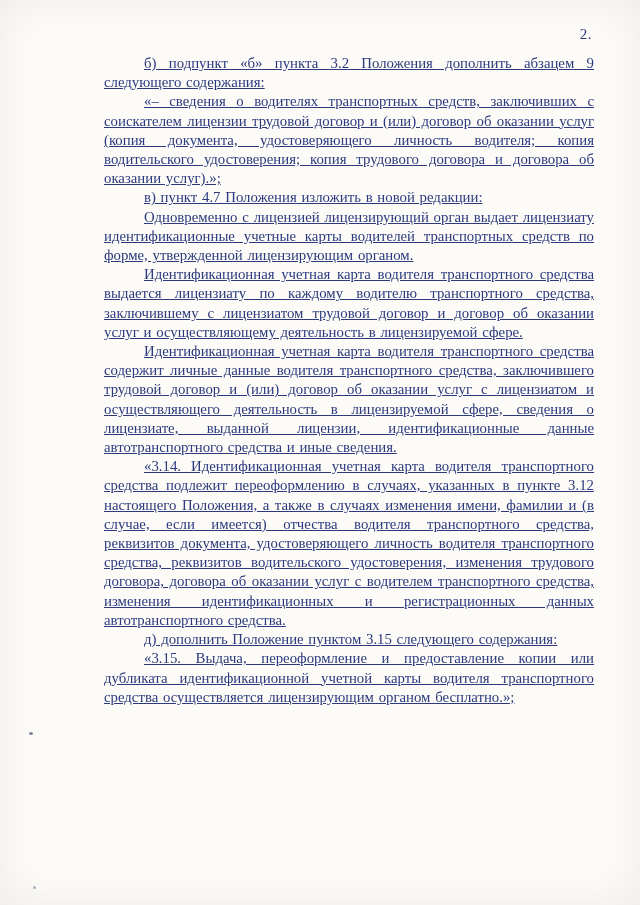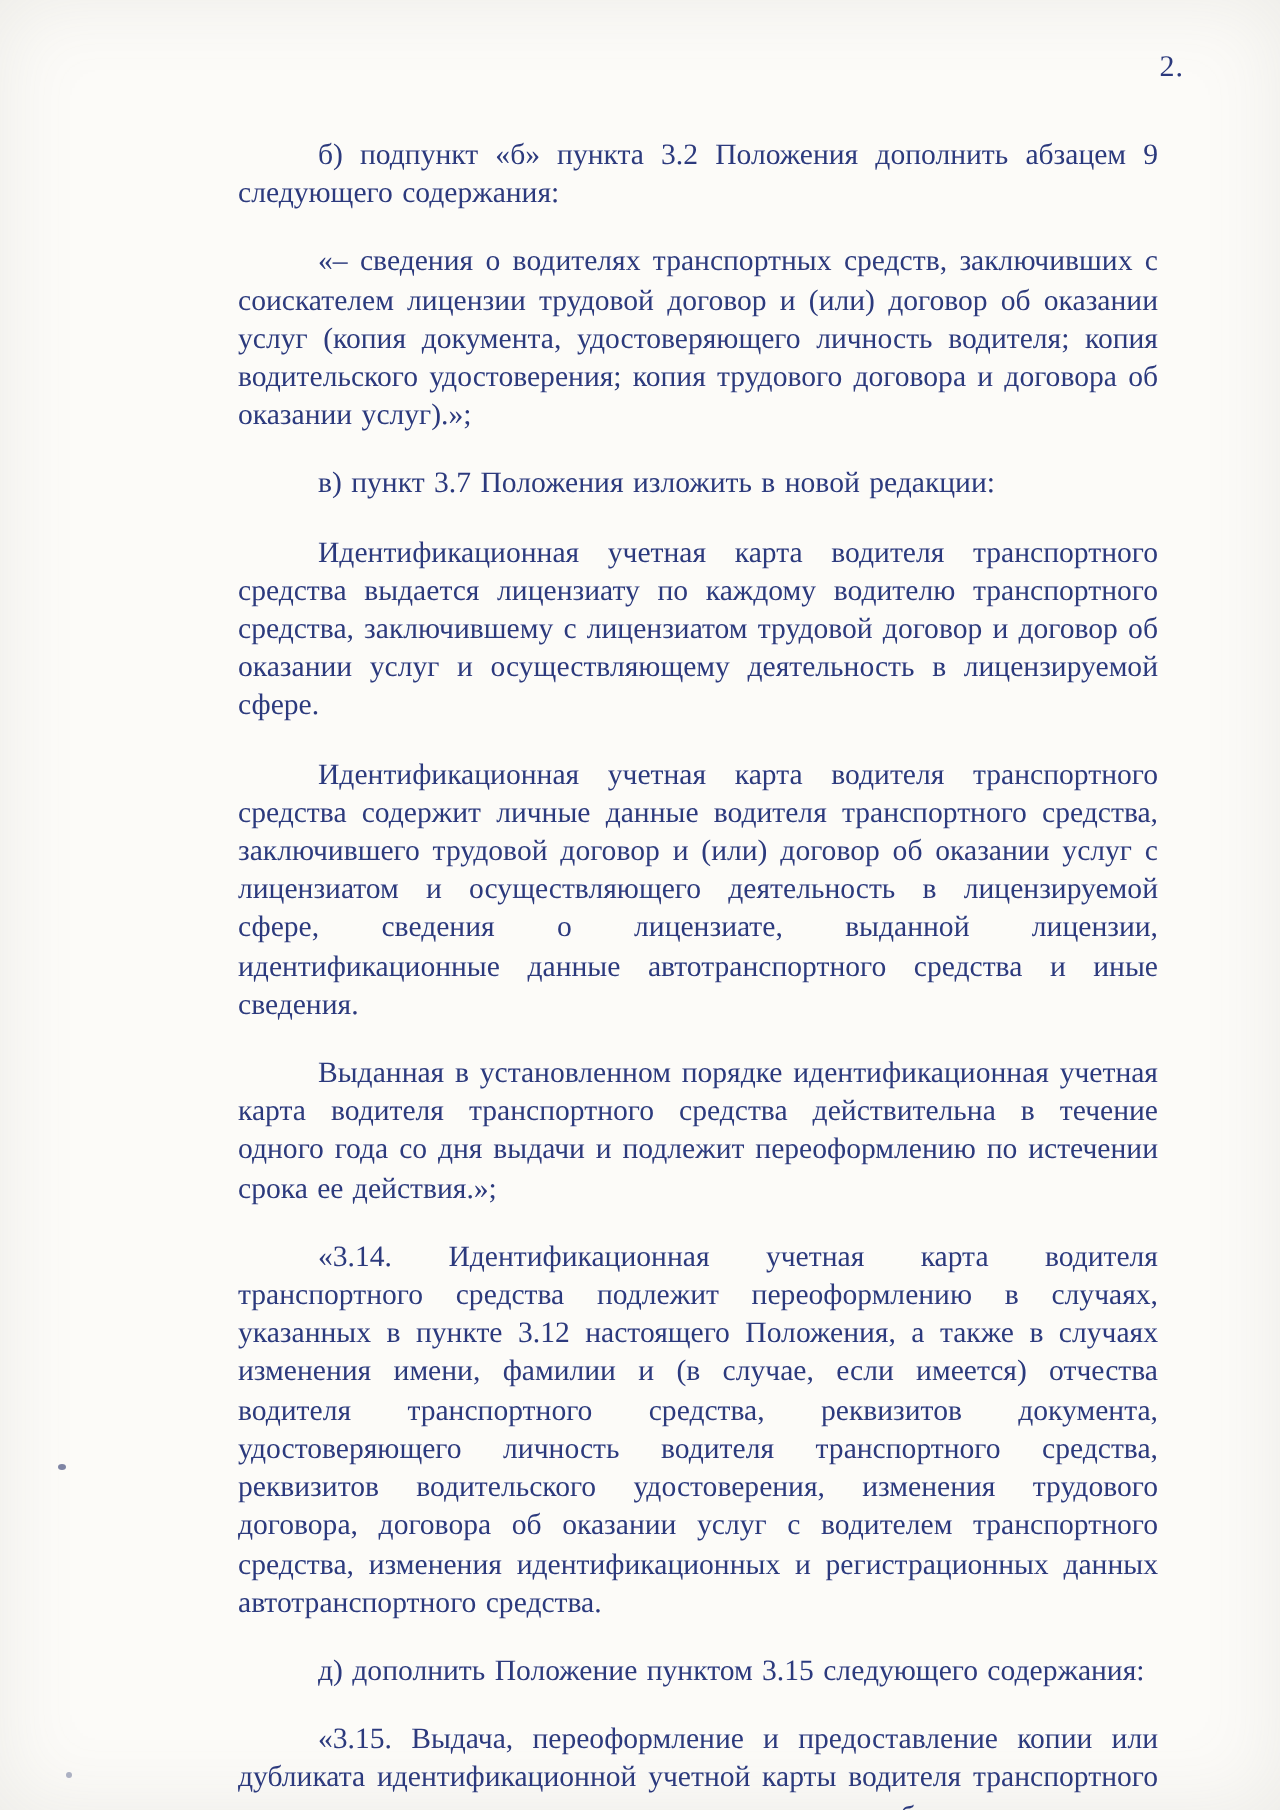--- a/index.html
+++ b/index.html
@@ -29,46 +29,47 @@
   .doc-body {
     position: absolute;
     top: 54px;
     left: 104px;
     width: 490px;
     font-size: 14.8px;
     line-height: 19.2px;
     text-align: justify;
   }
   .para {
-    margin: 15px;
+    margin: 0;
     text-indent: 40px;
     word-spacing: 1px;
+    text-decoration: underline;
   }
   .scan-speck {
     position: absolute;
     background: #3a4578;
     border-radius: 50%;
     opacity: 0.65;
   }
   .speck-1 { left: 29px; top: 732px; width: 4px; height: 3px; }
   .speck-2 { left: 33px; top: 886px; width: 3px; height: 3px; opacity: 0.4; }
 </style>
 </head>
 <body>
 
 <div class="page">
   <div class="page-number">2.</div>
 
   <div class="doc-body">
     <p class="para">б) подпункт «б» пункта 3.2 Положения дополнить абзацем 9 следующего содержания:</p>
     <p class="para">«– сведения о водителях транспортных средств, заключивших с соискателем лицензии трудовой договор и (или) договор об оказании услуг (копия документа, удостоверяющего личность водителя; копия водительского удостоверения; копия трудового договора и договора об оказании услуг).»;</p>
-    <p class="para">в) пункт 3.7 Положения изложить в новой редакции:</p>
+    <p class="para">в) пункт 4.7 Положения изложить в новой редакции:</p>
+    <p class="para">Одновременно с лицензией лицензирующий орган выдает лицензиату идентификационные учетные карты водителей транспортных средств по форме, утвержденной лицензирующим органом.</p>
     <p class="para">Идентификационная учетная карта водителя транспортного средства выдается лицензиату по каждому водителю транспортного средства, заключившему с лицензиатом трудовой договор и договор об оказании услуг и осуществляющему деятельность в лицензируемой сфере.</p>
     <p class="para">Идентификационная учетная карта водителя транспортного средства содержит личные данные водителя транспортного средства, заключившего трудовой договор и (или) договор об оказании услуг с лицензиатом и осуществляющего деятельность в лицензируемой сфере, сведения о лицензиате, выданной лицензии, идентификационные данные автотранспортного средства и иные сведения.</p>
-    <p class="para">Выданная в установленном порядке идентификационная учетная карта водителя транспортного средства действительна в течение одного года со дня выдачи и подлежит переоформлению по истечении срока ее действия.»;</p>
     <p class="para">«3.14. Идентификационная учетная карта водителя транспортного средства подлежит переоформлению в случаях, указанных в пункте 3.12 настоящего Положения, а также в случаях изменения имени, фамилии и (в случае, если имеется) отчества водителя транспортного средства, реквизитов документа, удостоверяющего личность водителя транспортного средства, реквизитов водительского удостоверения, изменения трудового договора, договора об оказании услуг с водителем транспортного средства, изменения идентификационных и регистрационных данных автотранспортного средства.</p>
     <p class="para">д) дополнить Положение пунктом 3.15 следующего содержания:</p>
     <p class="para">«3.15. Выдача, переоформление и предоставление копии или дубликата идентификационной учетной карты водителя транспортного средства осуществляется лицензирующим органом бесплатно.»;</p>
   </div>
 
   <div class="scan-speck speck-1"></div>
   <div class="scan-speck speck-2"></div>
 </div>
 
 </body></html>

